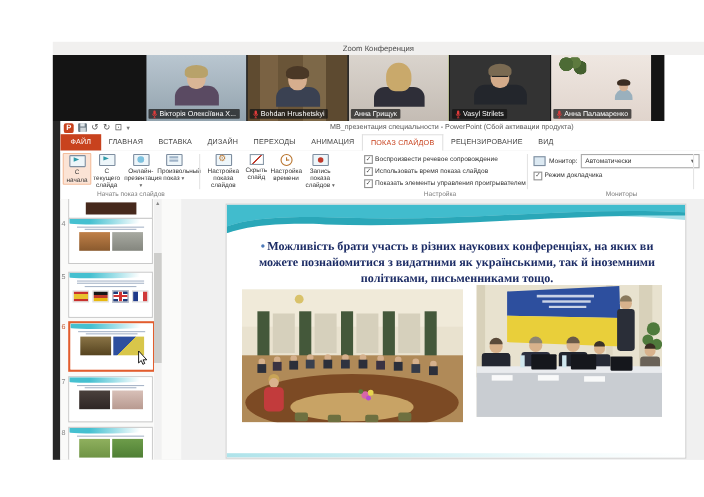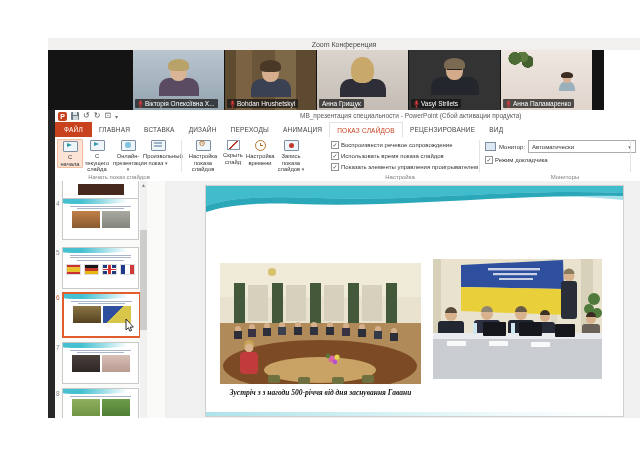--- a/index.html
+++ b/index.html
@@ -403,20 +403,23 @@
 
       <div class="canvas">
         <div class="slide">
 
           <svg class="wave" viewBox="0 0 417 30" preserveAspectRatio="none">
             <path d="M0,0 H417 V14 C320,4 220,18 120,14 C60,12 25,16 0,26 Z" fill="#a6e0e9"></path>
             <path d="M0,0 H417 V7 C310,2 210,16 110,12 C55,10 22,12 0,20 Z" fill="#41bccd"></path>
             <path d="M0,20 C22,12 55,10 110,12 C210,16 310,2 417,7 V10 C300,8 200,22 90,18 C45,16 18,20 0,26 Z" fill="#2aa7b8"></path>
           </svg>
 
+          <div class="btext">
+            <span class="bullet">•</span><span>Можливість брати участь в різних наукових конференціях, на яких ви можете познайомитися з видатними як українськими, так й іноземними політиками, письменниками тощо.</span>
+          </div>
 
           <div class="photo photoL">
             <svg width="201" height="121" viewBox="0 0 201 121">
               <rect width="201" height="121" fill="#e9e2cf"></rect>
               <rect width="201" height="34" fill="#f0ead9"></rect>
               <circle cx="52" cy="9" r="4" fill="#d9c26a"></circle>
               <rect x="28" y="22" width="20" height="36" fill="#d6d0bc"></rect>
               <rect x="66" y="22" width="20" height="36" fill="#d6d0bc"></rect>
               <rect x="104" y="22" width="20" height="36" fill="#d6d0bc"></rect>
               <rect x="142" y="22" width="20" height="36" fill="#d6d0bc"></rect>
@@ -518,20 +521,19 @@
               <rect x="40" y="64" width="4" height="11" fill="#cfe6ee"></rect>
                 <rect x="78" y="64" width="4" height="11" fill="#cfe6ee"></rect>
               <g fill="#fdfdfd" opacity="0.92">
                   <rect x="14" y="82" width="19" height="5"></rect>
                   <rect x="56" y="82" width="19" height="5"></rect>
                   <rect x="98" y="83" width="19" height="5"></rect>
                 </g>
             </svg>
           </div>
 
-          <div class="cap capL">Зустріч з з нагоди 500-річчя від дня заснування Гавани</div>
 
           <div class="wave-bottom"></div>
         </div>
       </div>
     </div>
   </div>
 </div>
 
 </body></html>

